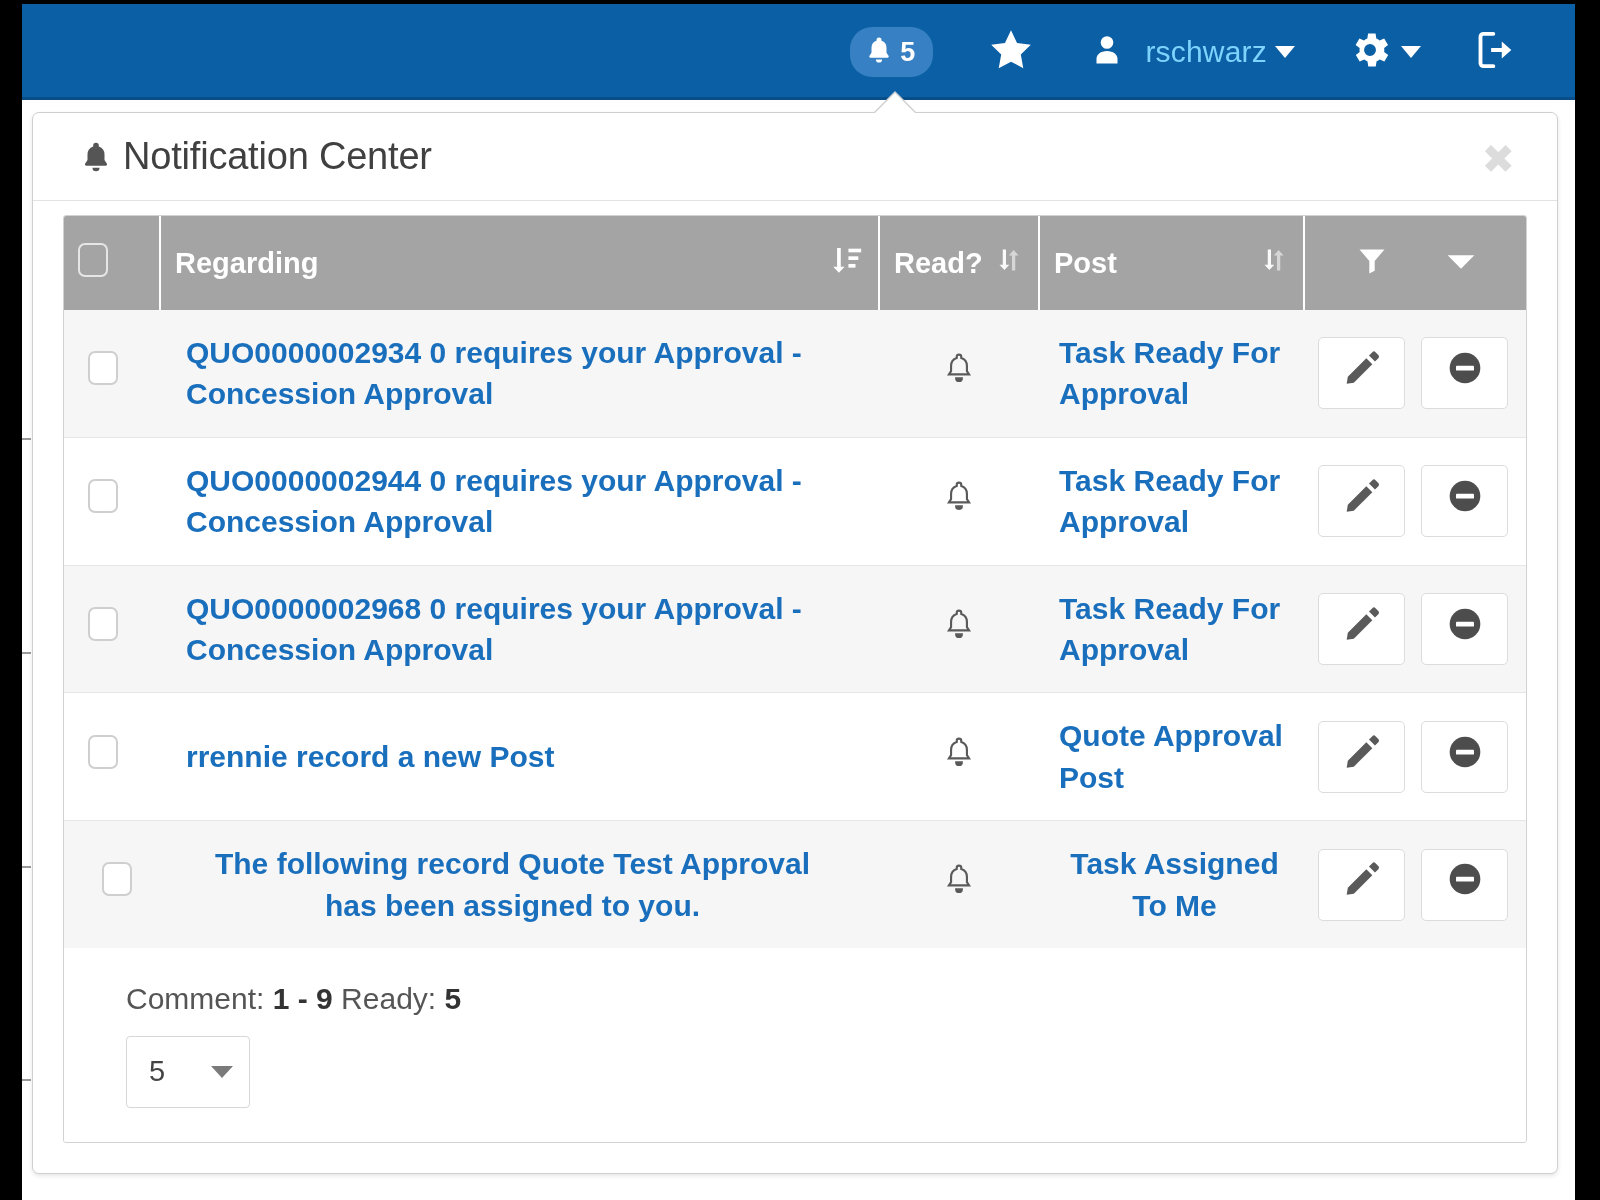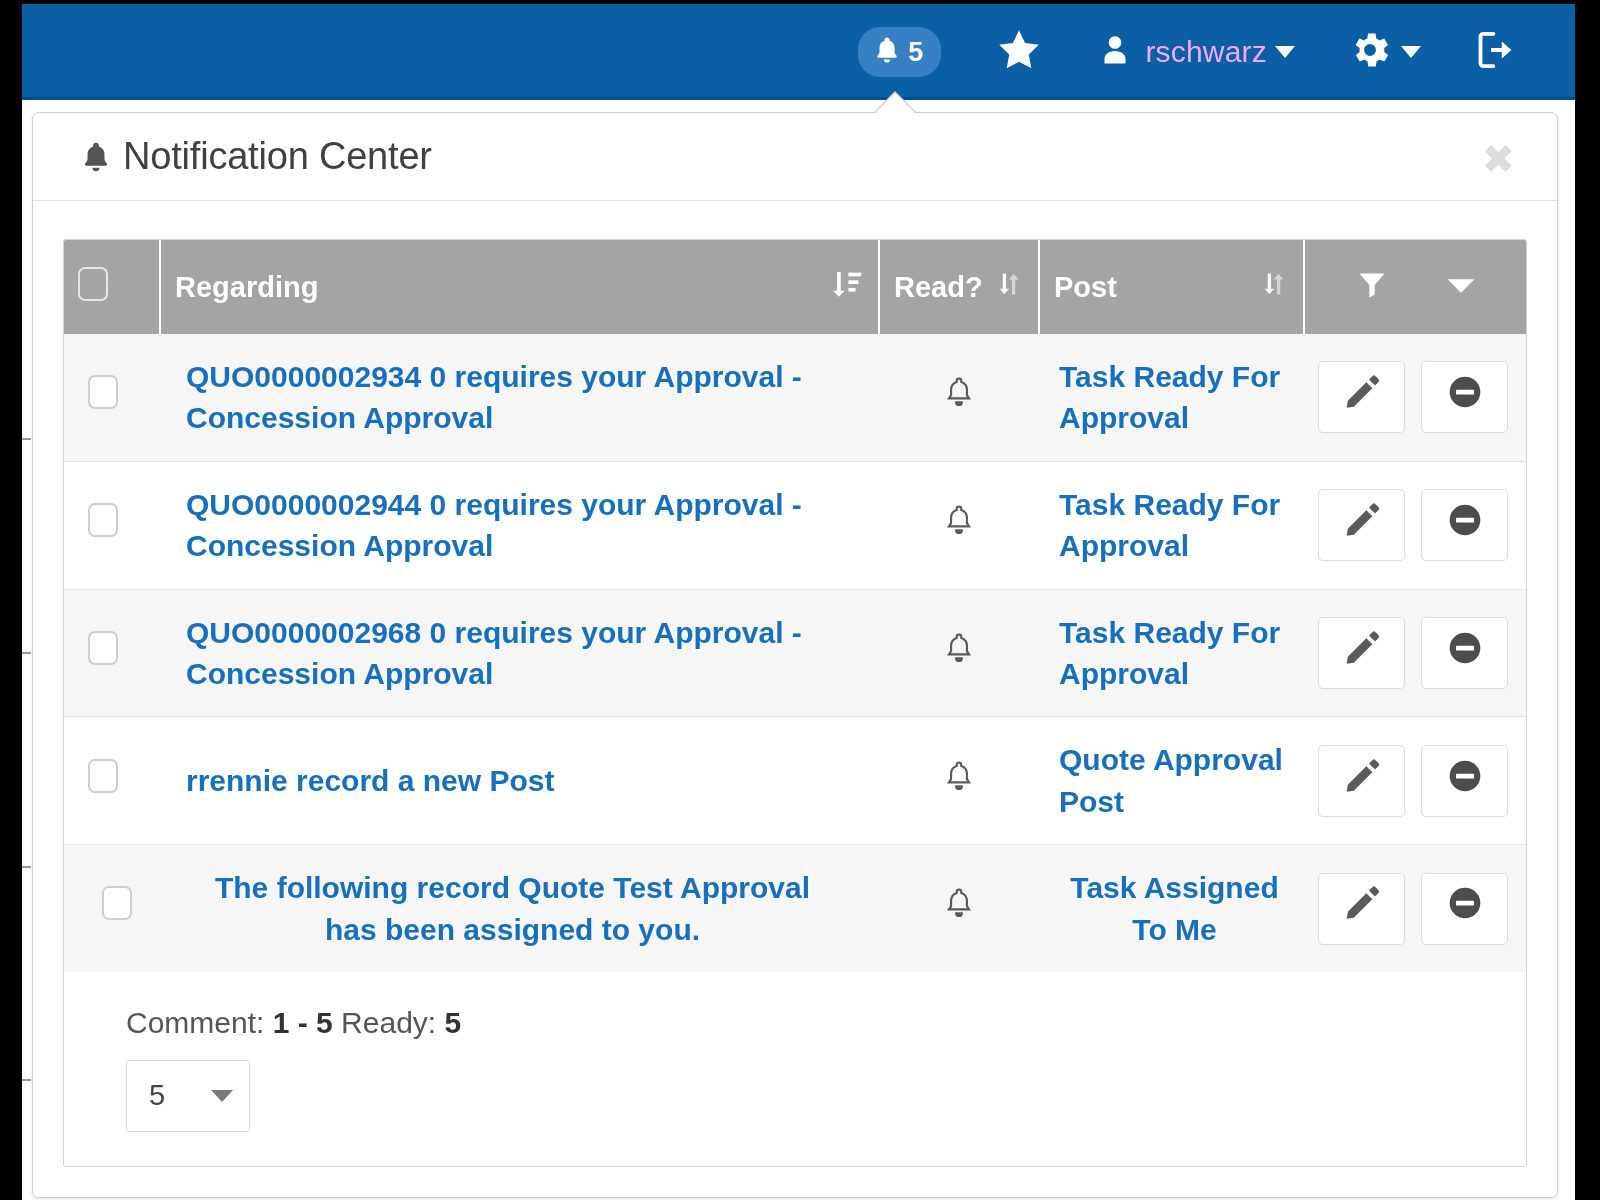--- a/index.html
+++ b/index.html
@@ -59,22 +59,22 @@
     padding: 7px 18px 7px 14px;
   }
   .bell-pill .count {
     font-size: 27px;
     font-weight: bold;
     color: #ffffff;
     line-height: 1;
   }
   .user-label {
     font-size: 30px;
-    color: #f0abfc;
-    margin-left: 12px;
+    color: #7dd3fc;
+    margin-left: 20px;
     letter-spacing: .2px;
   }
   .caret-down-small {
     width: 0; height: 0;
     border-left: 10px solid transparent;
     border-right: 10px solid transparent;
     border-top: 12px solid #ffffff;
     margin-left: 8px;
   }
 
@@ -139,21 +139,20 @@
 
   
   #grid-wrap {
     padding: 14px 30px 30px 30px;
   }
   #grid {
     border: 1px solid #d2d2d2;
     border-radius: 3px;
     overflow: hidden;
     background: #fff;
-    margin-top: 24px;
   }
   table {
     width: 100%;
     border-collapse: collapse;
     table-layout: fixed;
   }
   thead th {
     background: #a4a4a4;
     color: #ffffff;
     font-size: 29px;
@@ -541,21 +540,21 @@
                     </span>
                   </span>
                 </td>
               </tr>
             </tbody>
         </table>
 
         <div id="grid-footer">
           <div id="showing-line">
             <span>Comment:</span>
-            <b>1 - 5</b>
+            <b>1 - 9</b>
             <span>Ready:</span>
             <b>5</b>
           </div>
           <div id="page-size">
             <span>5</span>
             <span class="sel-caret"></span>
           </div>
         </div>
       </div>
     </div>

